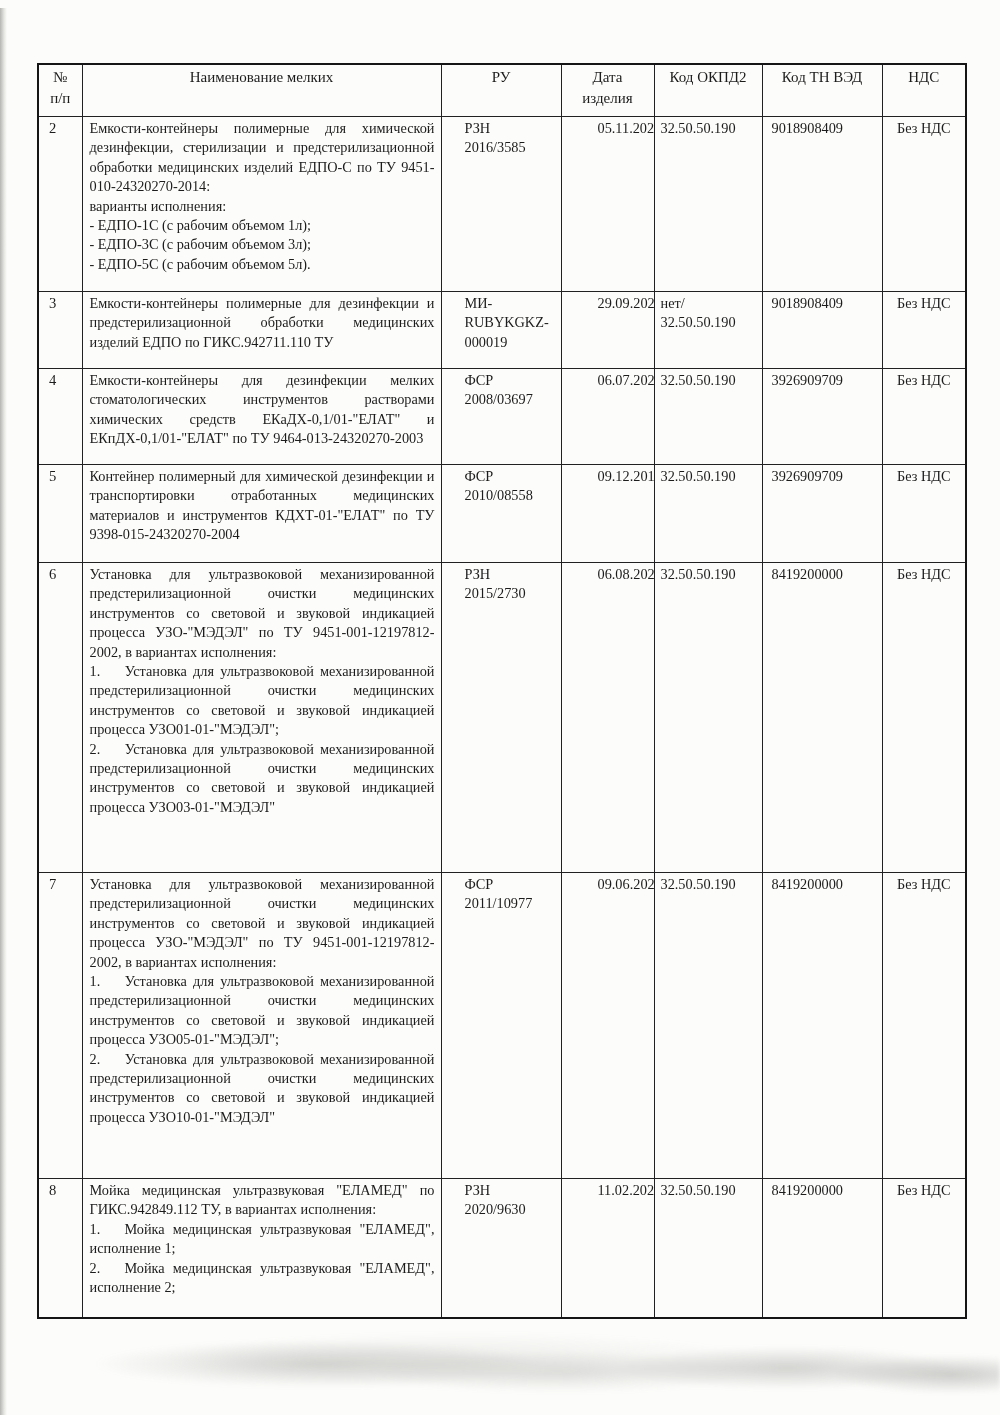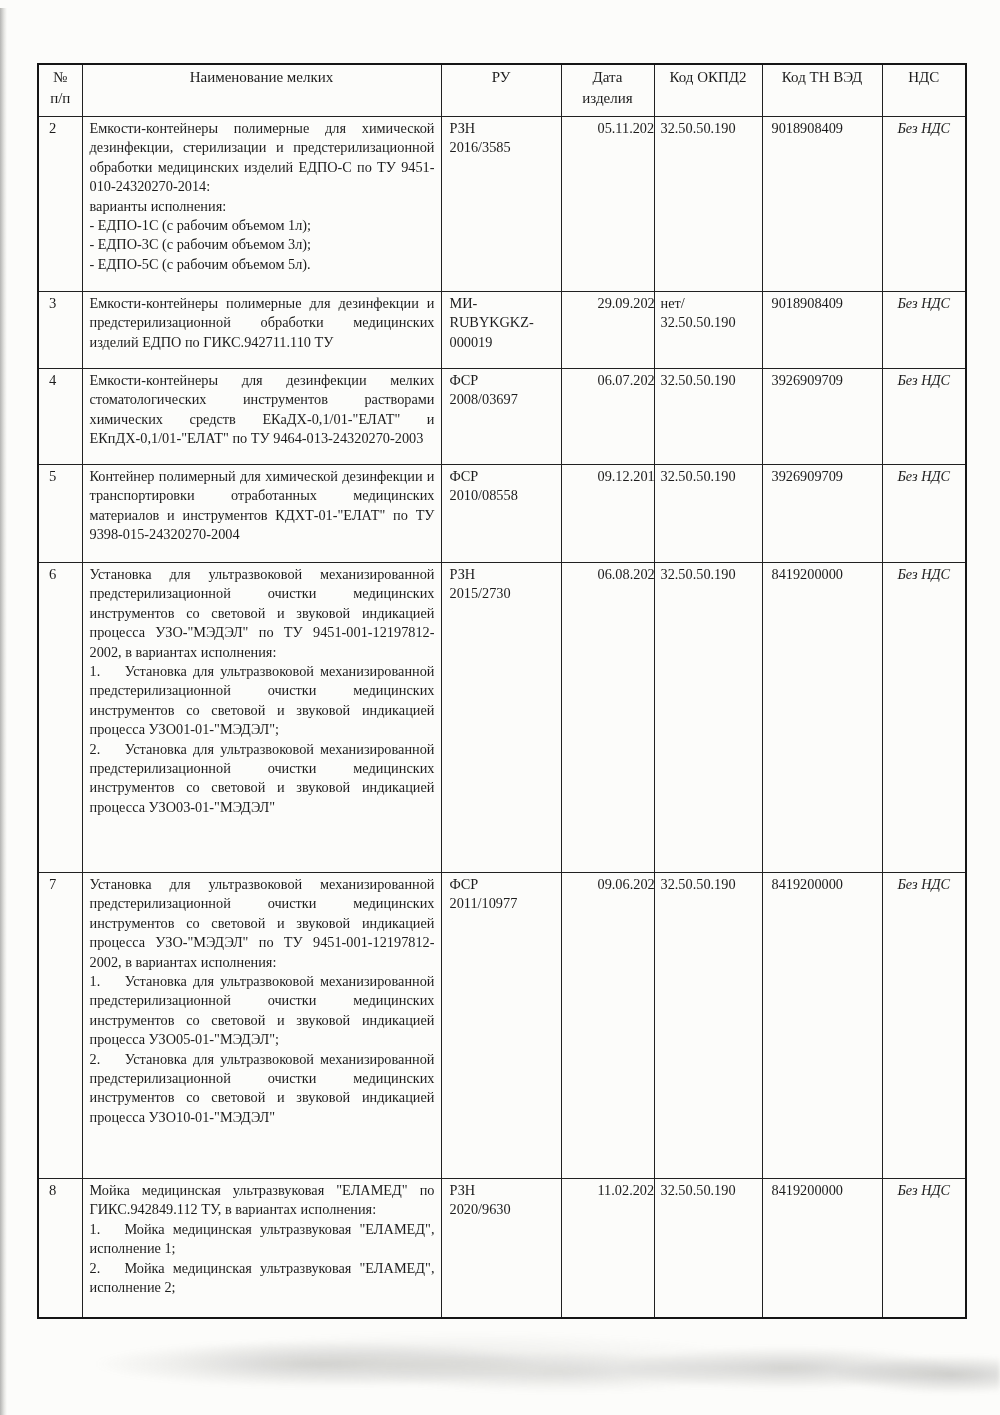--- a/index.html
+++ b/index.html
@@ -46,25 +46,25 @@
     font-weight:normal;
     font-size:15px;
     line-height:21px;
     text-align:center;
     white-space:pre-line;
     height:47px;
     padding-top:2px;
   }
   td.c-num{font-size:14.6px;padding-left:10px;}
   td.c-name{text-align:justify;white-space:pre-line;padding-left:7px;padding-right:6px;margin-left:48px;}
-  td.c-ru{white-space:pre-line;padding-left:8px;}
+  td.c-ru{white-space:pre-line;padding-left:23px;}
   td.c-date{text-align:right;padding-left:36px;}
   td.c-okpd2{white-space:pre-line;}
   td.c-tnved{padding-left:9px;}
-  td.c-nds{text-align:center;font-style:italic;}
+  td.c-nds{text-align:center;}
   tr.h-r2{height:175px;}
   tr.h-r3{height:77px;}
   tr.h-r4{height:96px;}
   tr.h-r5{height:98px;}
   tr.h-r6{height:310px;}
   tr.h-r7{height:306px;}
   tr.h-r8{height:139px;}
 </style>
 </head>
 <body>

